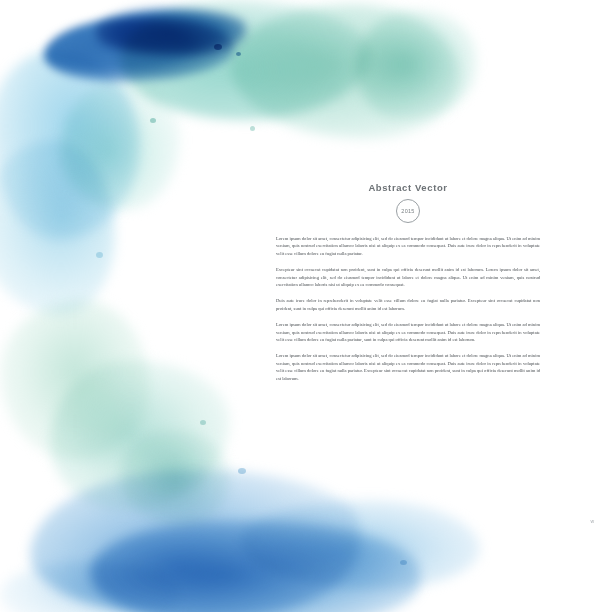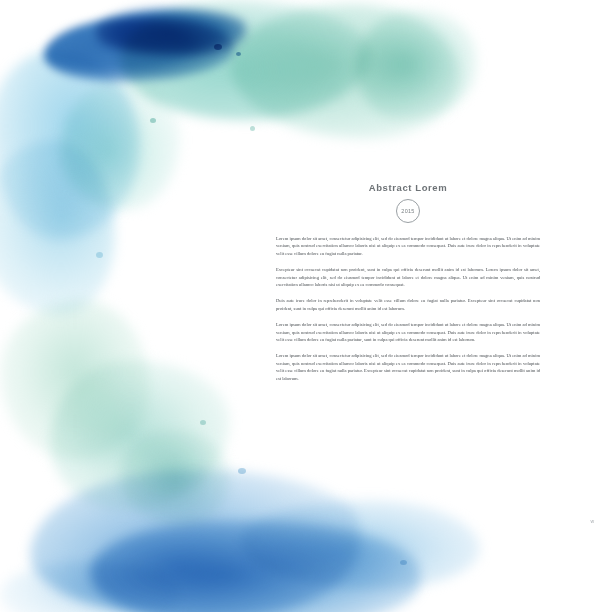--- a/index.html
+++ b/index.html
@@ -204,21 +204,21 @@
     <div class="dot" style="left:236px; top:52px; width:5px; height:4px; background:rgba(47,111,181,.6);"></div>
     <div class="dot" style="left:150px; top:118px; width:6px; height:5px; background:rgba(120,190,180,.6);"></div>
     <div class="dot" style="left:250px; top:126px; width:5px; height:5px; background:rgba(140,200,190,.55);"></div>
     <div class="dot" style="left:96px; top:252px; width:7px; height:6px; background:rgba(150,205,225,.5);"></div>
     <div class="dot" style="left:200px; top:420px; width:6px; height:5px; background:rgba(130,195,190,.5);"></div>
     <div class="dot" style="left:238px; top:468px; width:8px; height:6px; background:rgba(120,180,215,.5);"></div>
     <div class="dot" style="left:400px; top:560px; width:7px; height:5px; background:rgba(110,175,215,.45);"></div>
   </div>
 
   <div class="text-col">
-    <h1 class="doc-title">Abstract Lorem</h1>
+    <h1 class="doc-title">Abstract Vector</h1>
     <div class="badge-wrap">
       <div class="badge">2015</div>
     </div>
     <p class="para">Lorem ipsum dolor sit amet, consectetur adipisicing elit, sed do eiusmod tempor incididunt ut labore et dolore magna aliqua. Ut enim ad minim veniam, quis nostrud exercitation ullamco laboris nisi ut aliquip ex ea commodo consequat. Duis aute irure dolor in reprehenderit in voluptate velit esse cillum dolore eu fugiat nulla pariatur.</p>
     <p class="para">Excepteur sint occaecat cupidatat non proident, sunt in culpa qui officia deserunt mollit anim id est laborum. Lorem ipsum dolor sit amet, consectetur adipisicing elit, sed do eiusmod tempor incididunt ut labore et dolore magna aliqua. Ut enim ad minim veniam, quis nostrud exercitation ullamco laboris nisi ut aliquip ex ea commodo consequat.</p>
     <p class="para">Duis aute irure dolor in reprehenderit in voluptate velit esse cillum dolore eu fugiat nulla pariatur. Excepteur sint occaecat cupidatat non proident, sunt in culpa qui officia deserunt mollit anim id est laborum.</p>
     <p class="para">Lorem ipsum dolor sit amet, consectetur adipisicing elit, sed do eiusmod tempor incididunt ut labore et dolore magna aliqua. Ut enim ad minim veniam, quis nostrud exercitation ullamco laboris nisi ut aliquip ex ea commodo consequat. Duis aute irure dolor in reprehenderit in voluptate velit esse cillum dolore eu fugiat nulla pariatur, sunt in culpa qui officia deserunt mollit anim id est laborum.</p>
     <p class="para">Lorem ipsum dolor sit amet, consectetur adipisicing elit, sed do eiusmod tempor incididunt ut labore et dolore magna aliqua. Ut enim ad minim veniam, quis nostrud exercitation ullamco laboris nisi ut aliquip ex ea commodo consequat. Duis aute irure dolor in reprehenderit in voluptate velit esse cillum dolore eu fugiat nulla pariatur. Excepteur sint occaecat cupidatat non proident, sunt in culpa qui officia deserunt mollit anim id est laborum.</p>
   </div>
 

